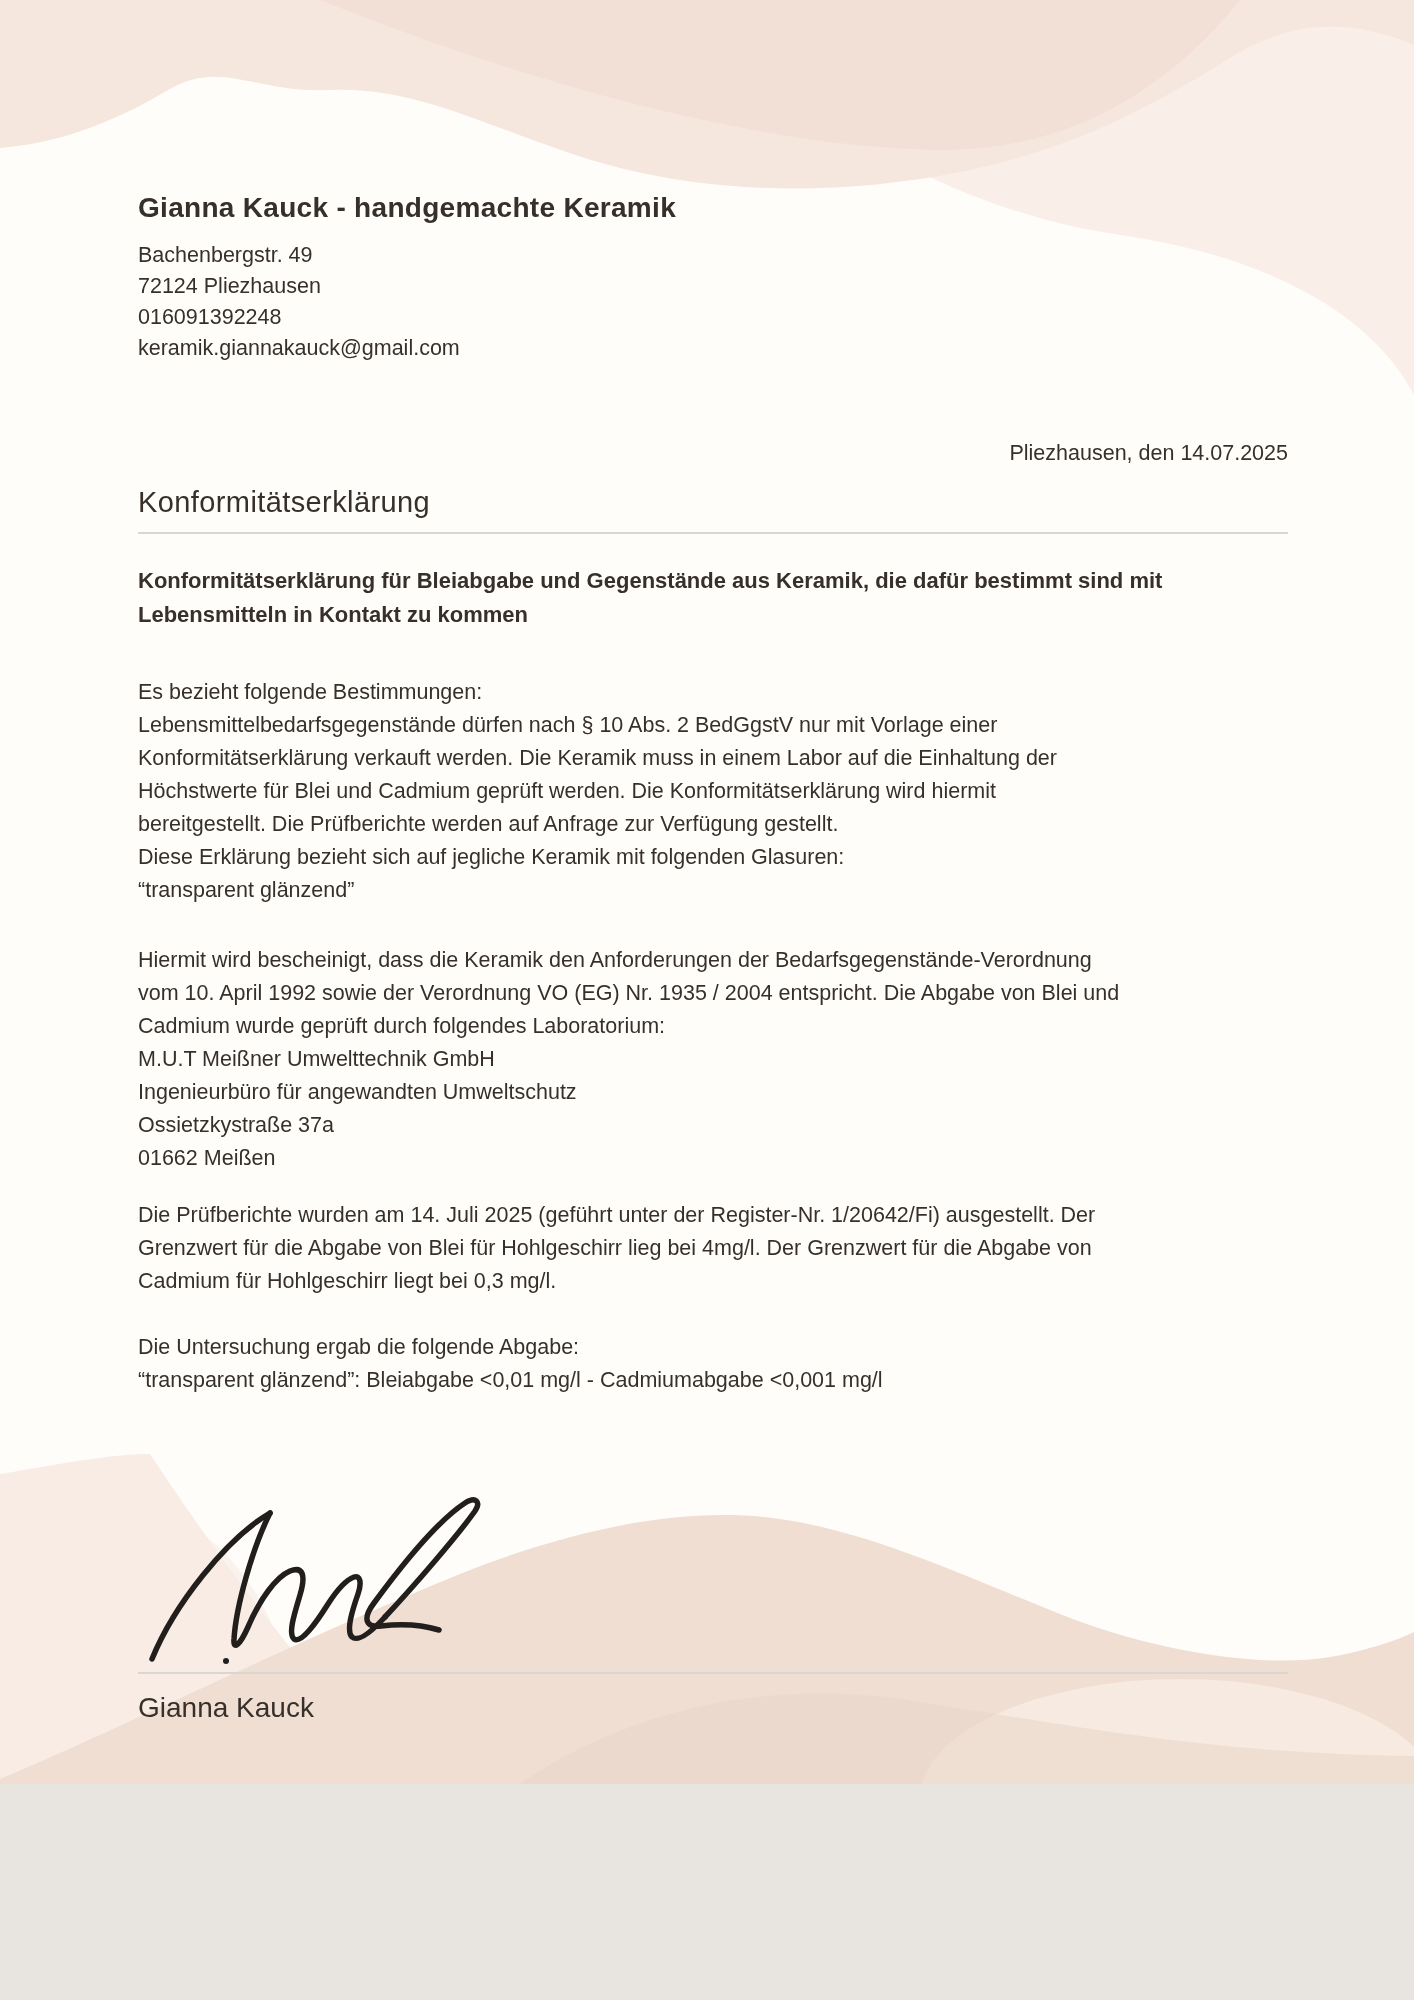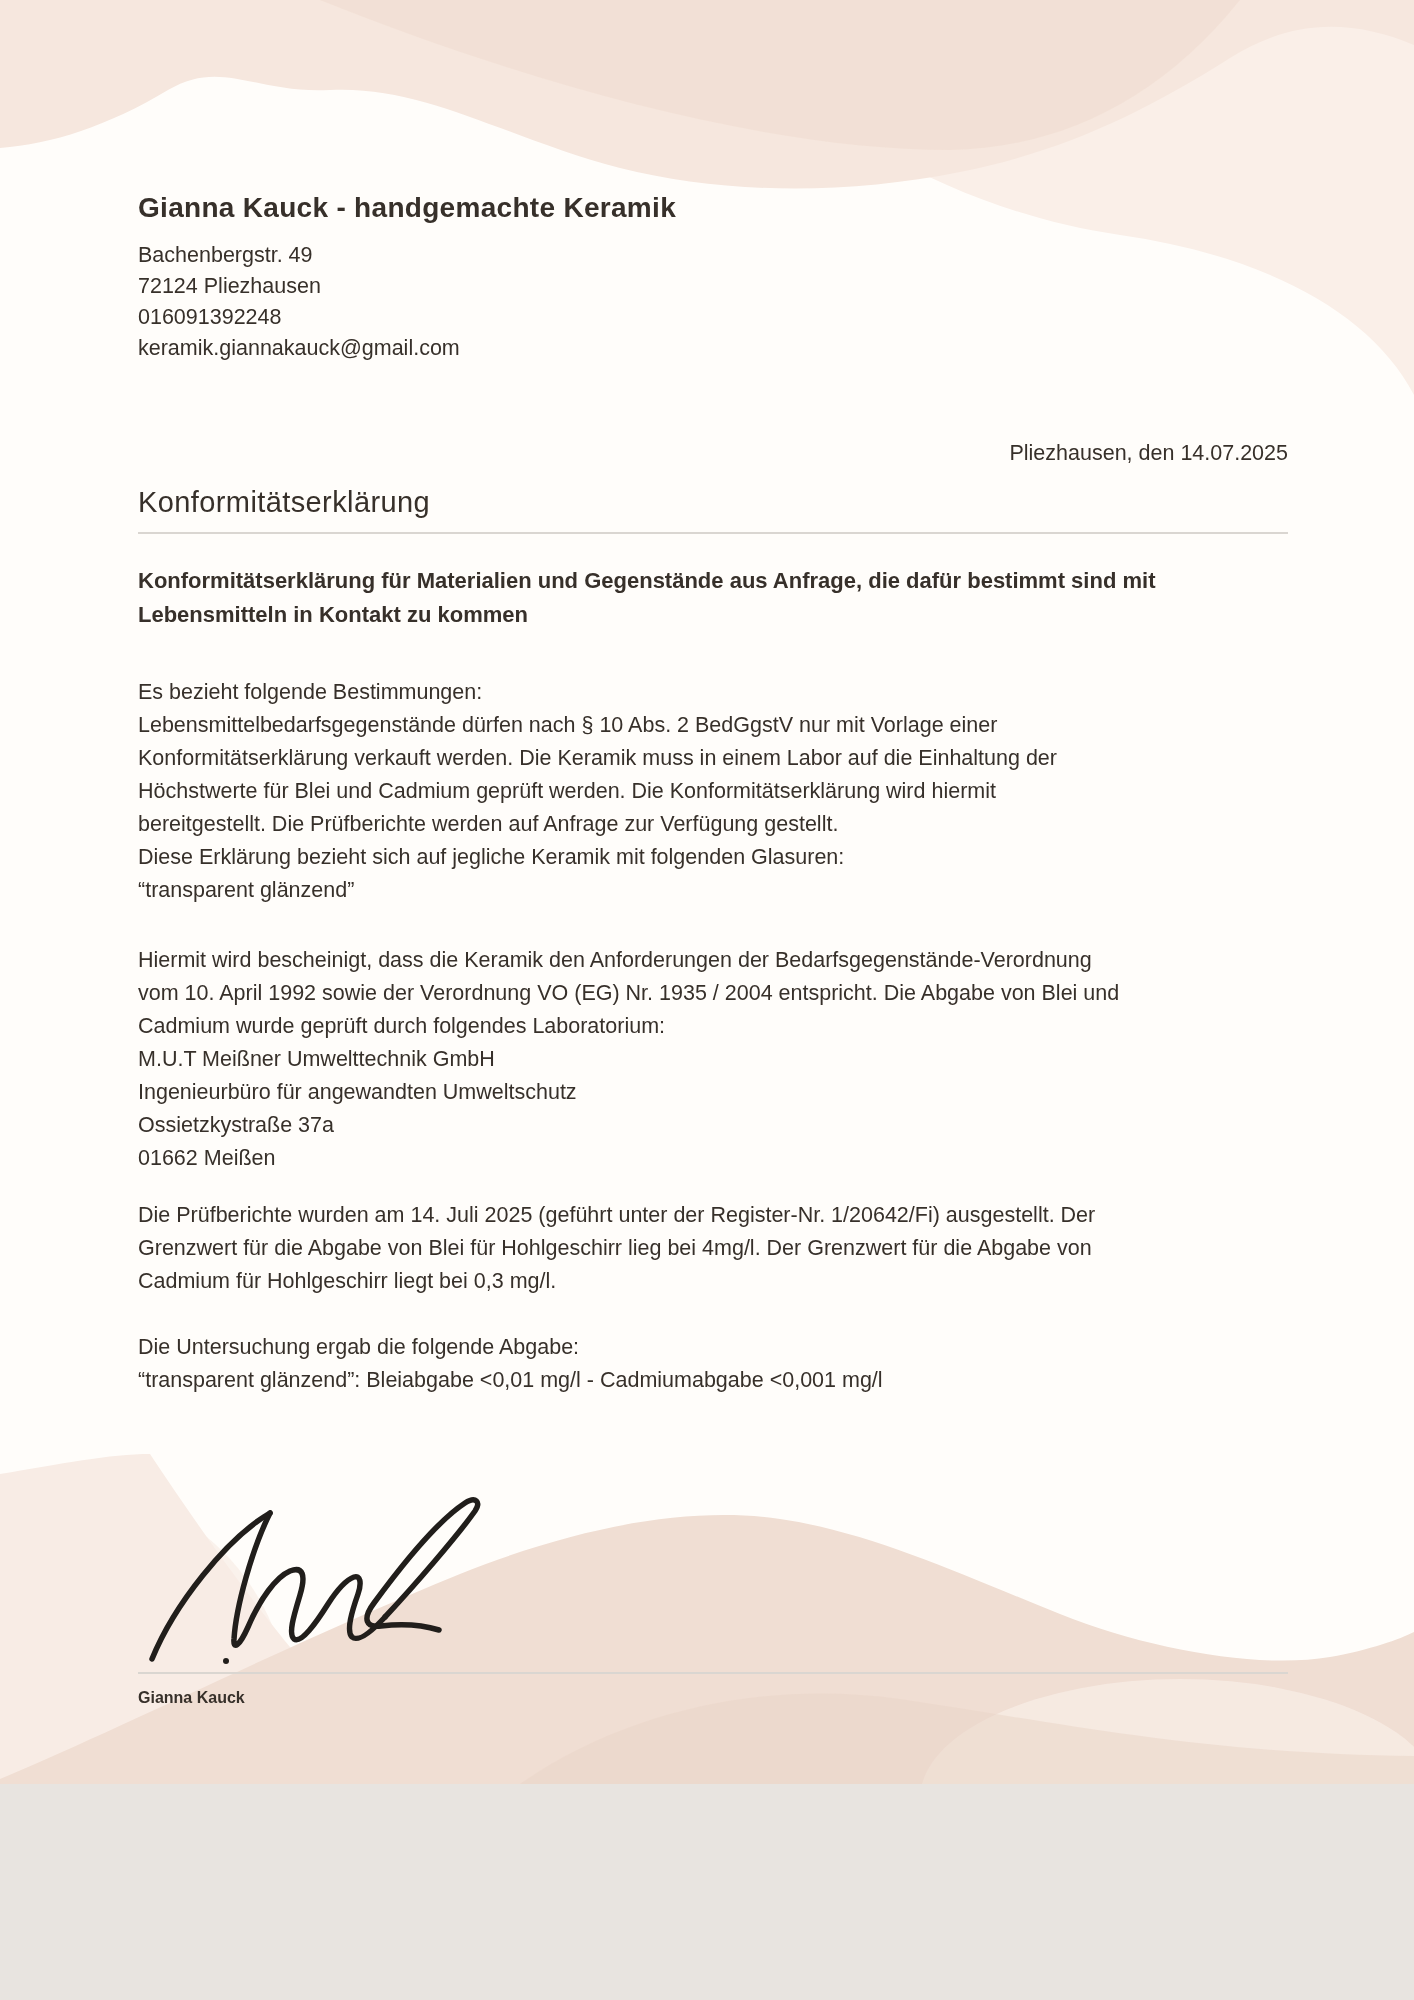--- a/index.html
+++ b/index.html
@@ -27,21 +27,21 @@
   .subject{margin-top:30px;font-size:22px;line-height:34px;font-weight:bold;}
   .body-block{font-size:21.5px;line-height:33px;}
   .block-regulations{margin-top:44px;}
   .glaze{font-size:21.5px;line-height:33px;}
   .block-cert{margin-top:37px;}
   .block-report{margin-top:24px;}
   .block-results{margin-top:33px;}
   .signature-wrap{margin-top:90px;width:345px;height:180px;}
   .signature-wrap svg{display:block;width:345px;height:180px;}
   .sig-rule{margin-top:5px;height:2px;background:var(--rule,#DAD6D1);border:none;}
-  .signatory{margin-top:10px;font-size:16px;line-height:28px;font-weight:bold;}
+  .signatory{margin-top:20px;font-size:28px;line-height:28px;}
 </style>
 </head>
 <body>
 
 <div class="page">
 
   <svg class="deco deco-top" viewBox="0 0 1414 420" preserveAspectRatio="none">
     <path style="fill:var(--wave_light,#FAEFE8)" d="M 700,0 C 800,120 950,210 1120,235 C 1260,255 1370,310 1414,395 L 1414,0 Z"></path>
     <path style="fill:var(--wave_main,#F6E7DE)" d="M 0,0 H 1414 V 45 C 1350,18 1290,20 1230,58 C 1140,115 1060,152 960,172 C 840,196 720,193 620,168 C 510,140 425,85 330,90 C 255,94 222,58 168,90 C 108,126 52,144 0,148 Z"></path>
     <path style="fill:var(--wave_dark,#F0DCD0)" opacity="0.6" d="M 320,0 C 520,80 760,150 950,150 C 1060,148 1160,100 1240,0 Z"></path>
@@ -66,21 +66,21 @@
         <div>keramik.giannakauck@gmail.com</div>
       </div>
 
     <div class="date-row">Pliezhausen, den 14.07.2025</div>
 
     <h2 class="doc-title">Konformitätserklärung</h2>
 
     <div class="rule"></div>
 
     <div class="subject">
-        <div>Konformitätserklärung für Materialien und Gegenstände aus Anfrage, die dafür bestimmt sind mit</div>
+        <div>Konformitätserklärung für Bleiabgabe und Gegenstände aus Keramik, die dafür bestimmt sind mit</div>
         <div>Lebensmitteln in Kontakt zu kommen</div>
       </div>
 
     <div class="body-block block-regulations">
         <div>Es bezieht folgende Bestimmungen:</div>
         <div>Lebensmittelbedarfsgegenstände dürfen nach § 10 Abs. 2 BedGgstV nur mit Vorlage einer</div>
         <div>Konformitätserklärung verkauft werden. Die Keramik muss in einem Labor auf die Einhaltung der</div>
         <div>Höchstwerte für Blei und Cadmium geprüft werden. Die Konformitätserklärung wird hiermit</div>
         <div>bereitgestellt. Die Prüfberichte werden auf Anfrage zur Verfügung gestellt.</div>
         <div>Diese Erklärung bezieht sich auf jegliche Keramik mit folgenden Glasuren:</div>

